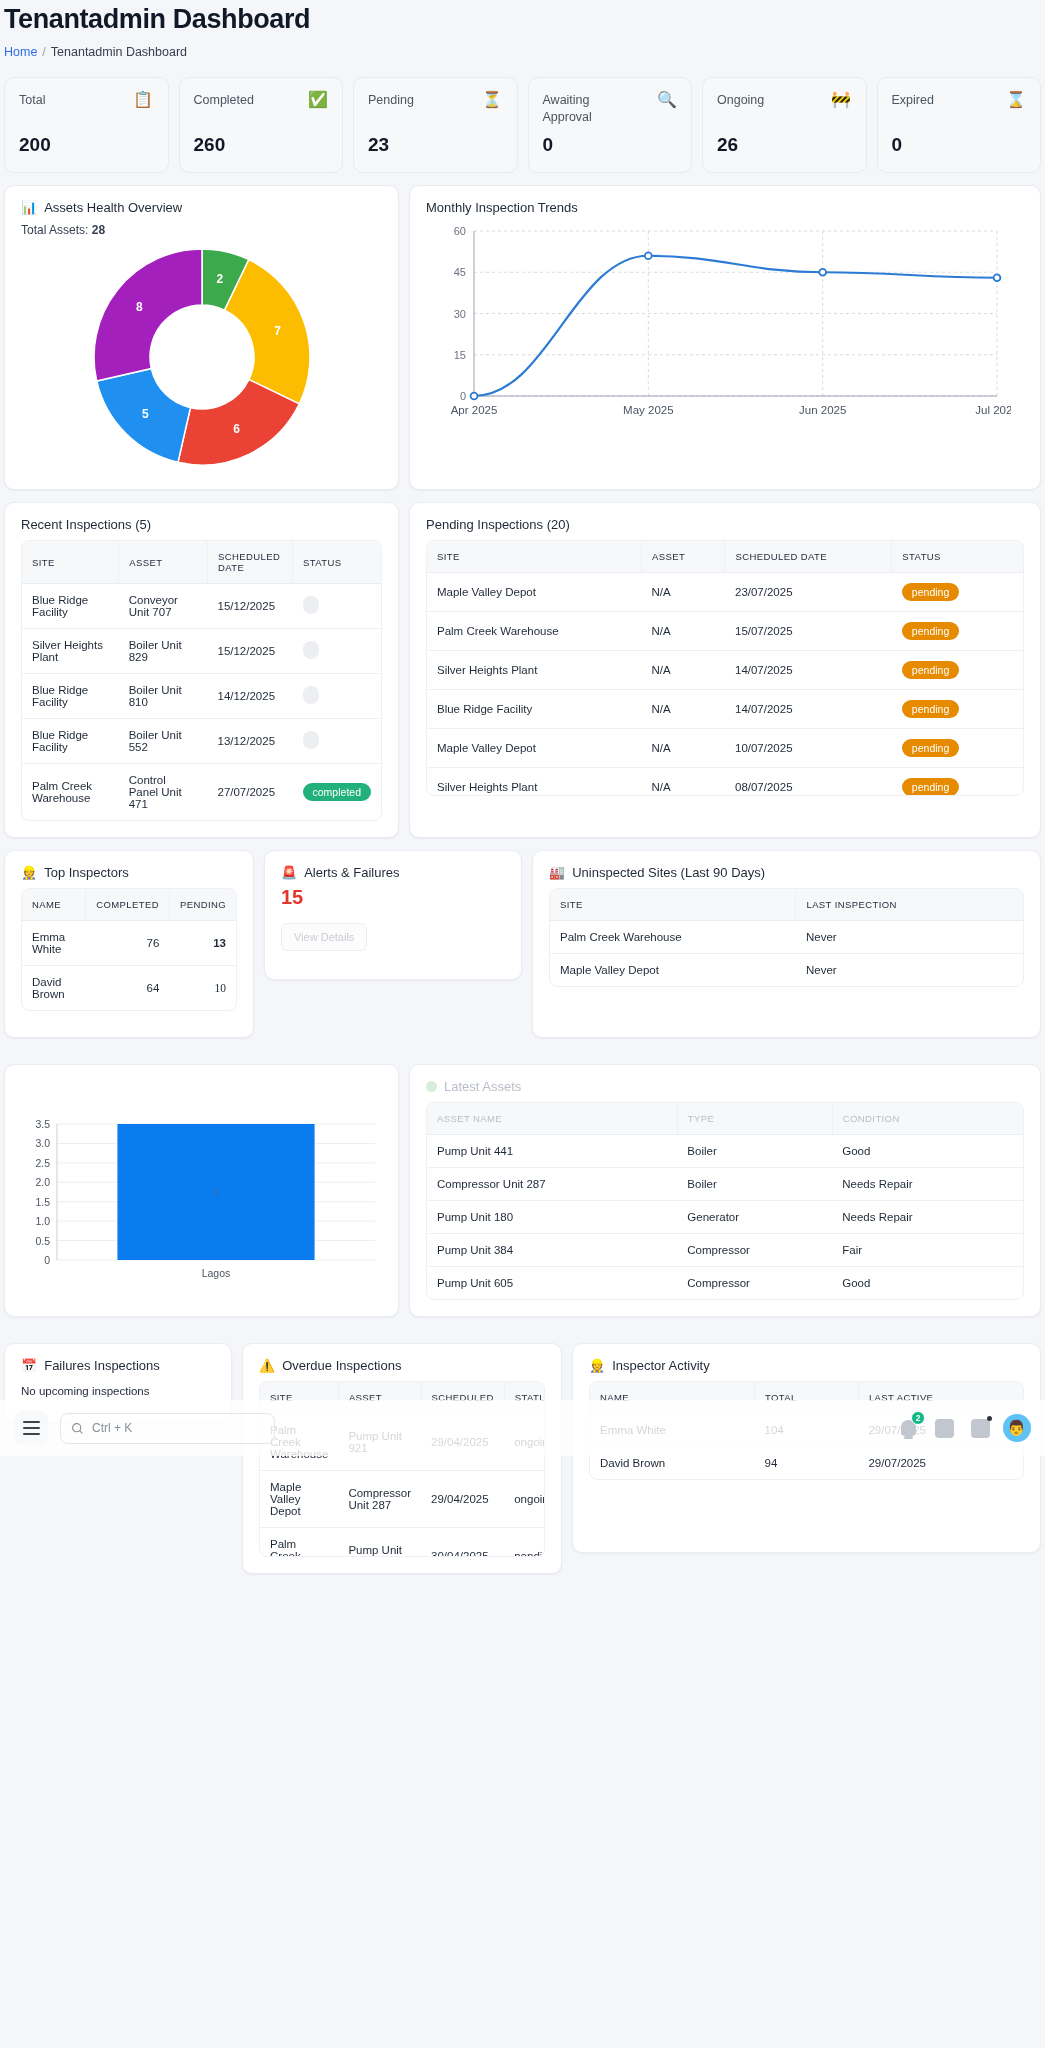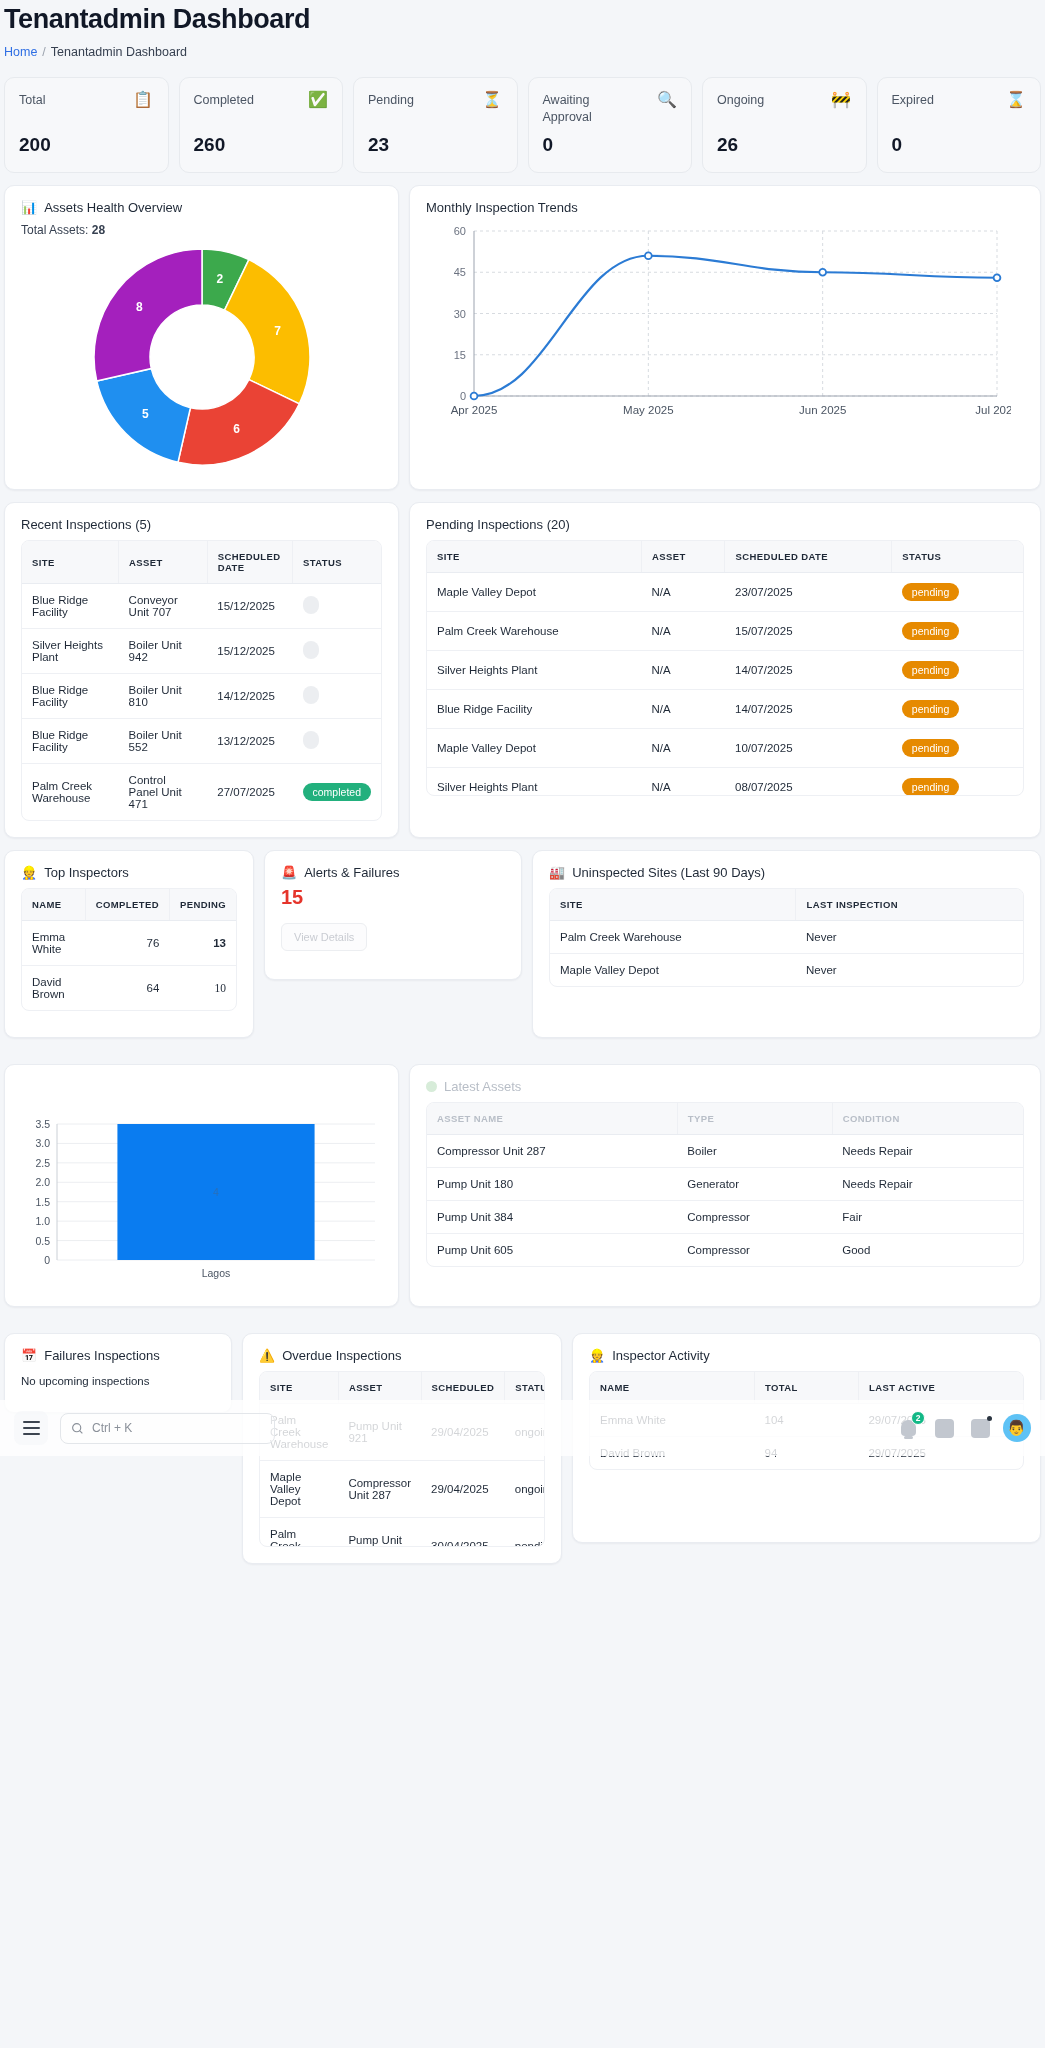--- a/index.html
+++ b/index.html
@@ -87,21 +87,21 @@
   .donut-wrap { position: relative; width: 100%; display: flex; justify-content: center; margin-top: 4px; }
 
   
   .linechart { margin-top: 6px; }
 
   
   table { border-collapse: collapse; width: 100%; }
   thead th {
     background: #f7f8fa;
     font-size: 9.5px;
-    font-weight: bold;
+    font-weight: normal;
     letter-spacing: .4px;
     color: #1f2937;
     text-align: left;
     padding: 10px 10px;
     border-bottom: 1px solid #e9ecf1;
     vertical-align: middle;
   }
   thead th + th { border-left: 1px solid #eef0f4; }
   tbody td {
     font-size: 11.5px;
@@ -330,21 +330,21 @@
           </thead>
         <tbody id="recent-body">
             <tr>
               <td>Blue Ridge Facility</td>
               <td>Conveyor Unit 707</td>
               <td>15/12/2025</td>
               <td><span class="badge empty"></span></td>
             </tr>
             <tr>
               <td>Silver Heights Plant</td>
-              <td>Boiler Unit 942</td>
+              <td>Boiler Unit 829</td>
               <td>15/12/2025</td>
               <td><span class="badge empty"></span></td>
             </tr>
             <tr>
               <td>Blue Ridge Facility</td>
               <td>Boiler Unit 810</td>
               <td>14/12/2025</td>
               <td><span class="badge empty"></span></td>
             </tr>
             <tr>
@@ -523,20 +523,25 @@
       <table>
         <thead>
             <tr id="latest-head">
               <th style="width: 42%; color: rgb(184, 190, 199);">ASSET NAME</th>
               <th style="width: 26%; color: rgb(184, 190, 199);">TYPE</th>
               <th style="width: 32%; color: rgb(184, 190, 199);">CONDITION</th>
             </tr>
           </thead>
         <tbody id="latest-body">
             <tr>
+              <td>Pump Unit 441</td>
+              <td>Boiler</td>
+              <td>Good</td>
+            </tr>
+            <tr>
               <td>Compressor Unit 287</td>
               <td>Boiler</td>
               <td>Needs Repair</td>
             </tr>
             <tr>
               <td>Pump Unit 180</td>
               <td>Generator</td>
               <td>Needs Repair</td>
             </tr>
             <tr>

